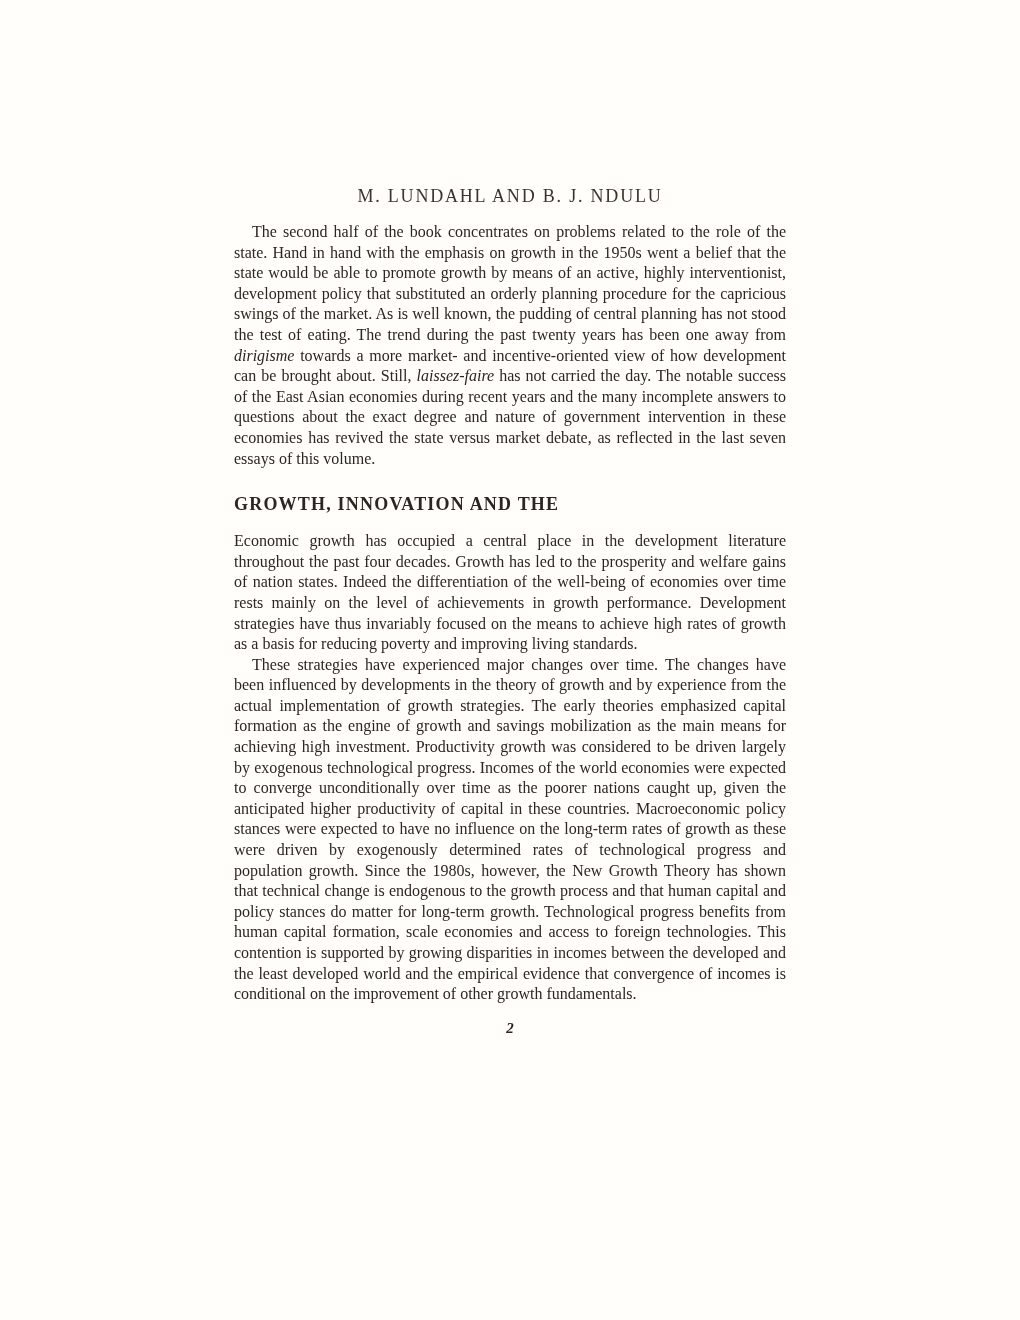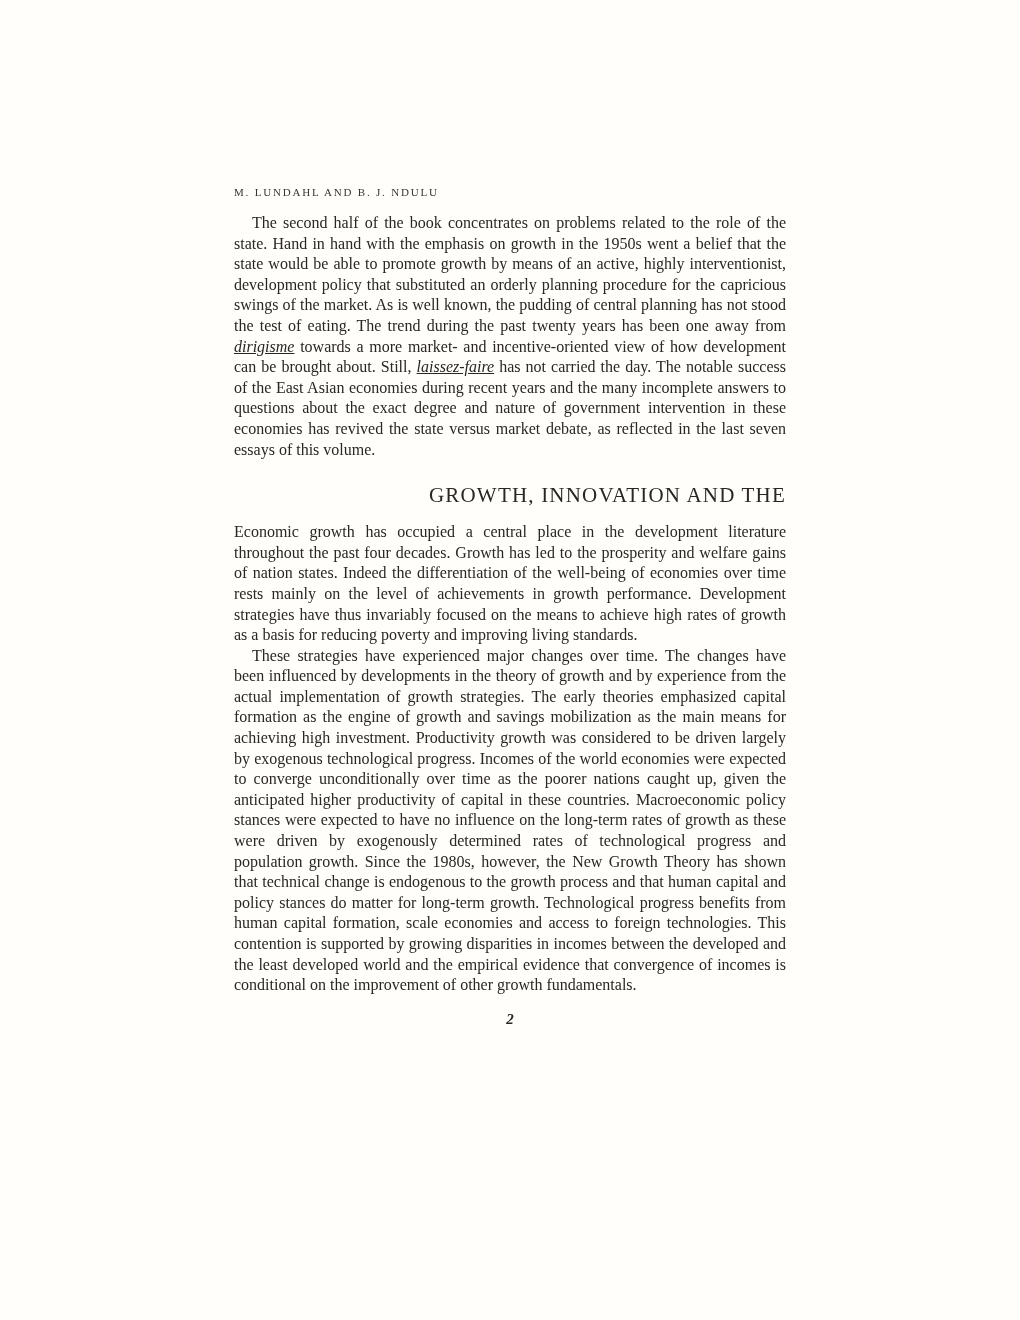--- a/index.html
+++ b/index.html
@@ -20,59 +20,60 @@
     overflow: hidden;
     font-family: "Liberation Serif", "DejaVu Serif", serif;
     color: var(--ink);
   }
   .content {
     width: 552px;
     margin: 0 auto;
     padding-top: 186px;
   }
   .running-header {
-    font-size: 11px;
+    text-align: center;
+    font-size: 18px;
     letter-spacing: 1.8px;
     color: var(--ink-soft);
     margin-bottom: 15px;
     white-space: nowrap;
   }
   .body-text {
     font-size: 16px;
     line-height: 20.6px;
     text-align: justify;
     color: var(--ink);
   }
   .para {
     margin: 0;
   }
   .para.indent {
     text-indent: 18px;
   }
   .section-heading {
     margin: 24px 0 15px 0;
-    text-align: right;
-    font-size: 21px;
-    font-weight: normal;
+    text-align: left;
+    font-size: 18px;
+    font-weight: bold;
     letter-spacing: 1.2px;
     line-height: 23px;
     color: var(--ink);
   }
   .section-heading .line {
     display: block;
   }
   .page-number {
     margin-top: 15px;
     text-align: center;
     font-size: 15px;
     font-style: italic;
     font-weight: bold;
     color: var(--ink);
   }
-  i { font-style: italic; text-decoration: underline; }
+  i { font-style: italic; }
 </style>
 </head>
 <body>
 
 <div class="page">
   <div class="content">
 
     <div class="running-header">M. LUNDAHL AND B. J. NDULU</div>
 
     <div class="body-text">

